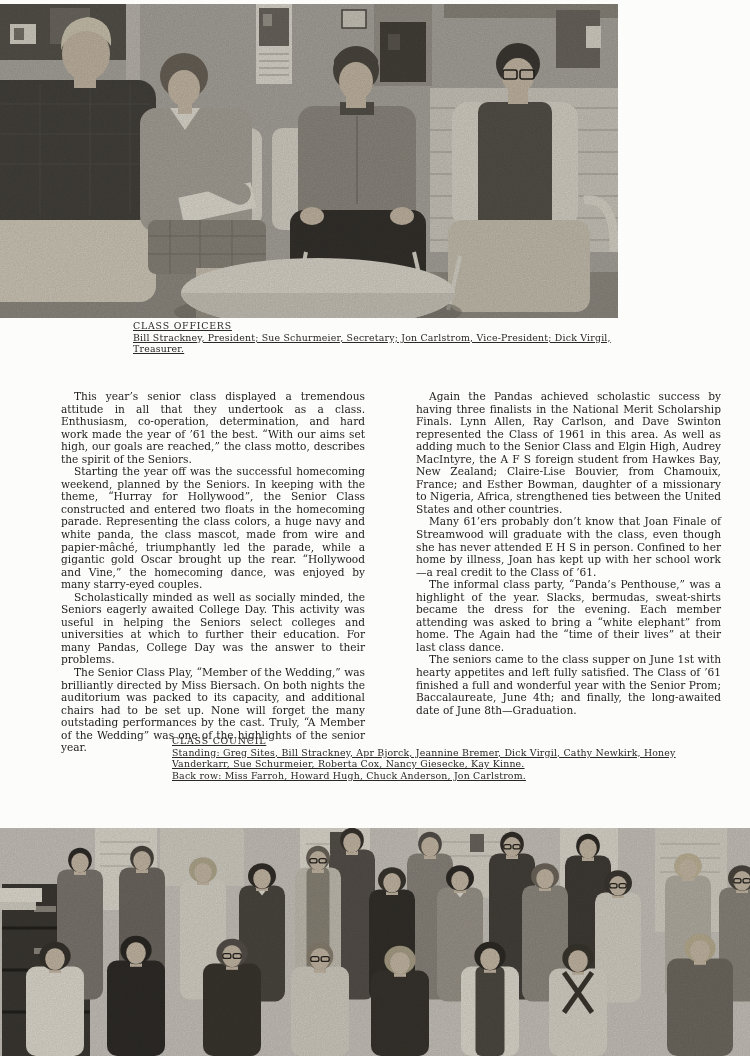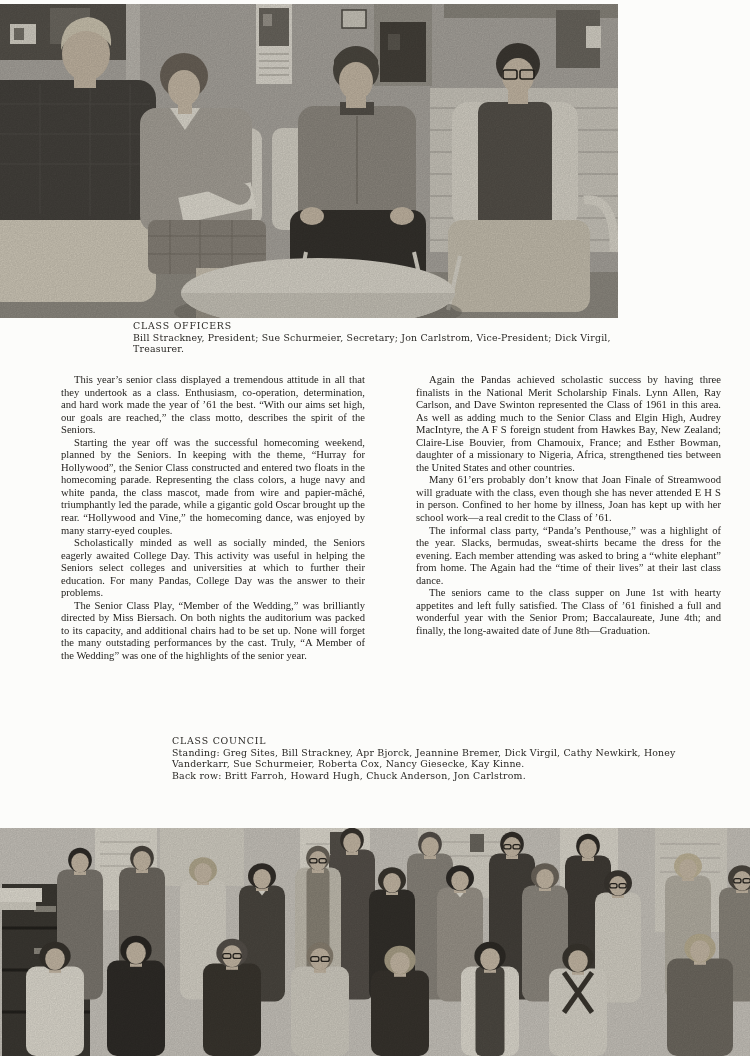--- a/index.html
+++ b/index.html
@@ -19,34 +19,34 @@
   #officers-photo { left: 0; top: 4px; width: 618px; height: 314px; }
   #council-photo  { left: 0; top: 828px; width: 750px; height: 228px; }
   .photo svg { display: block; width: 100%; height: 100%; }
 
   .caption {
     position: absolute;
     font-size: 9.4px;
     line-height: 11.6px;
     letter-spacing: 0.2px;
     color: #2a2825;
+    text-decoration: underline;
   }
   #officers-caption { left: 133px; top: 320px; width: 500px; }
   #council-caption  { left: 172px; top: 735px; width: 540px; }
   .caption .cap-title { letter-spacing: 0.8px; }
   .caption div { margin: 0; }
 
   .bodytext {
     position: absolute;
-    top: 374px;
+    top: 390px;
     font-size: 10.6px;
     line-height: 12.55px;
     text-align: justify;
     color: #1f1d1a;
-    font-family: Liberation Serif, serif;
   }
   #col-left  { left: 61px;  width: 304px; }
   #col-right { left: 416px; width: 305px; }
   .bodytext p { margin: 0; text-indent: 13px; }
   #col-right p + p { }
 </style>
 </head>
 <body>
 
 <div class="photo" id="officers-photo" aria-label="Black-and-white photograph of the four senior class officers seated on molded chairs around a low round white table in a classroom; a calendar and door windows are on the wall behind them.">
@@ -194,21 +194,21 @@
 <div class="bodytext" id="col-right">
   <p>Again the Pandas achieved scholastic success by having three finalists in the National Merit Scholarship Finals. Lynn Allen, Ray Carlson, and Dave Swinton represented the Class of 1961 in this area.  As well as adding much to the Senior Class and Elgin High, Audrey MacIntyre, the A F S foreign student from Hawkes Bay, New Zealand; Claire-Lise Bouvier, from Chamouix, France; and Esther Bowman, daughter of a missionary to Nigeria, Africa, strengthened ties between the United States and other countries.</p>
   <p>Many 61’ers probably don’t know that Joan Finale of Streamwood will graduate with the class, even though she has never attended E H S in person.  Confined to her home by illness, Joan has kept up with her school work—a real credit to the Class of ’61.</p>
   <p>The informal class party, “Panda’s Penthouse,” was a highlight of the year.  Slacks, bermudas, sweat-shirts became the dress for the evening.  Each member attending was asked to bring a “white elephant” from home. The Again had the “time of their lives” at their last class dance.</p>
   <p>The seniors came to the class supper on June 1st with hearty appetites and left fully satisfied.  The Class of ’61 finished a full and wonderful year with the Senior Prom; Baccalaureate, June 4th; and finally, the long-awaited date of June 8th—Graduation.</p>
 </div>
 
 <div class="caption" id="council-caption">
   <div class="cap-title">CLASS COUNCIL</div>
   <div>Standing: Greg Sites, Bill Strackney, Apr Bjorck, Jeannine Bremer, Dick Virgil, Cathy Newkirk, Honey Vanderkarr, Sue Schurmeier, Roberta Cox, Nancy Giesecke, Kay Kinne.</div>
-  <div>Back row: Britt Farroh, Howard Hugh, Chuck Anderson, Jon Carlstrom.</div>
+  <div>Back row: Miss Farroh, Howard Hugh, Chuck Anderson, Jon Carlstrom.</div>
 </div>
 
 <div class="photo" id="council-photo" aria-label="Black-and-white group photograph of the class council: two rows standing in back against a newspaper-covered wall with a dark filing cabinet at left, and one row seated in front.">
   <svg id="council-svg" viewBox="0 0 750 228" preserveAspectRatio="none">
     <defs>
       <filter id="grainB" x="0" y="0" width="100%" height="100%">
         <feTurbulence type="fractalNoise" baseFrequency="0.85" numOctaves="2" result="n"></feTurbulence>
         <feColorMatrix in="n" type="matrix" values="0 0 0 0 0  0 0 0 0 0  0 0 0 0 0  0.55 0.55 0.55 0 0"></feColorMatrix>
       </filter>
     </defs>

